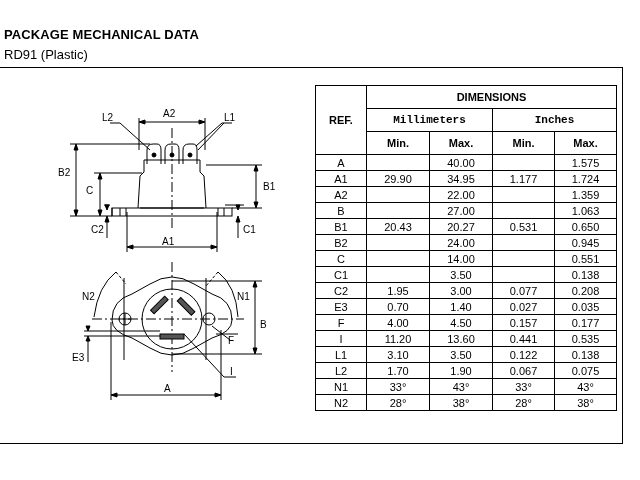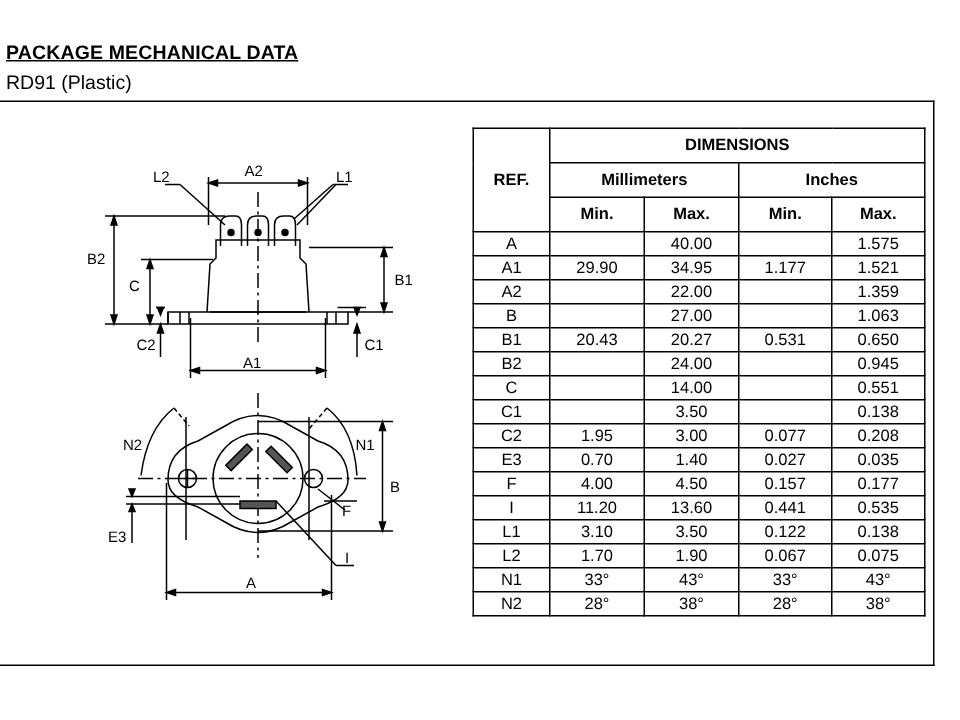--- a/index.html
+++ b/index.html
@@ -1,29 +1,29 @@
 <!DOCTYPE html>
 <html><head>
 <meta charset="utf-8">
 <style>
   html, body { margin:0; padding:0; background:#ffffff; }
   body { width:640px; height:480px; position:relative; overflow:hidden;
          font-family:"Liberation Sans", "DejaVu Sans", sans-serif; color:#000; }
-  .title { position:absolute; left:4px; top:27px; font-size:13px; font-weight:bold; letter-spacing:0.1px;text-decoration:underline; }
+  .title { position:absolute; left:4px; top:27px; font-size:13px; font-weight:bold; letter-spacing:0.1px; }
   .subtitle { position:absolute; left:4px; top:47px; font-size:13px;text-align:center; }
   .frame { position:absolute; left:0px; top:67px; width:623px; height:377px;
            border:1px solid #000; border-left:none; box-sizing:border-box; }
   .drawing { position:absolute; left:0; top:0; }
   table.dims { position:absolute; left:315px; top:85px; border-collapse:collapse;
                font-size:11px; }
   table.dims td, table.dims th { border:1px solid #000; text-align:center; padding:0;
                height:15px; line-height:14px; }
   table.dims th { font-weight:bold;text-align:center; }
   table.dims th.h-dim { height:22px; }
-  table.dims th.h-unit { height:22px; }
+  table.dims th.h-unit { height:22px;font-family:Liberation Mono, monospace; }
   table.dims th.h-mm { height:22px; }
   table.dims td.ref { width:50px; }
   .dlabel { font-family:"Liberation Sans", sans-serif; font-size:10px; }
 </style>
 </head>
 <body>
 
 <div class="title">PACKAGE MECHANICAL DATA</div>
 <div class="subtitle">RD91 (Plastic)</div>
 
@@ -194,21 +194,21 @@
         <td></td>
         <td>40.00</td>
         <td></td>
         <td>1.575</td>
       </tr>
     <tr>
         <td class="ref">A1</td>
         <td>29.90</td>
         <td>34.95</td>
         <td>1.177</td>
-        <td>1.521</td>
+        <td>1.724</td>
       </tr>
     <tr>
         <td class="ref">A2</td>
         <td></td>
         <td>22.00</td>
         <td></td>
         <td>1.359</td>
       </tr>
     <tr>
         <td class="ref">B</td>

